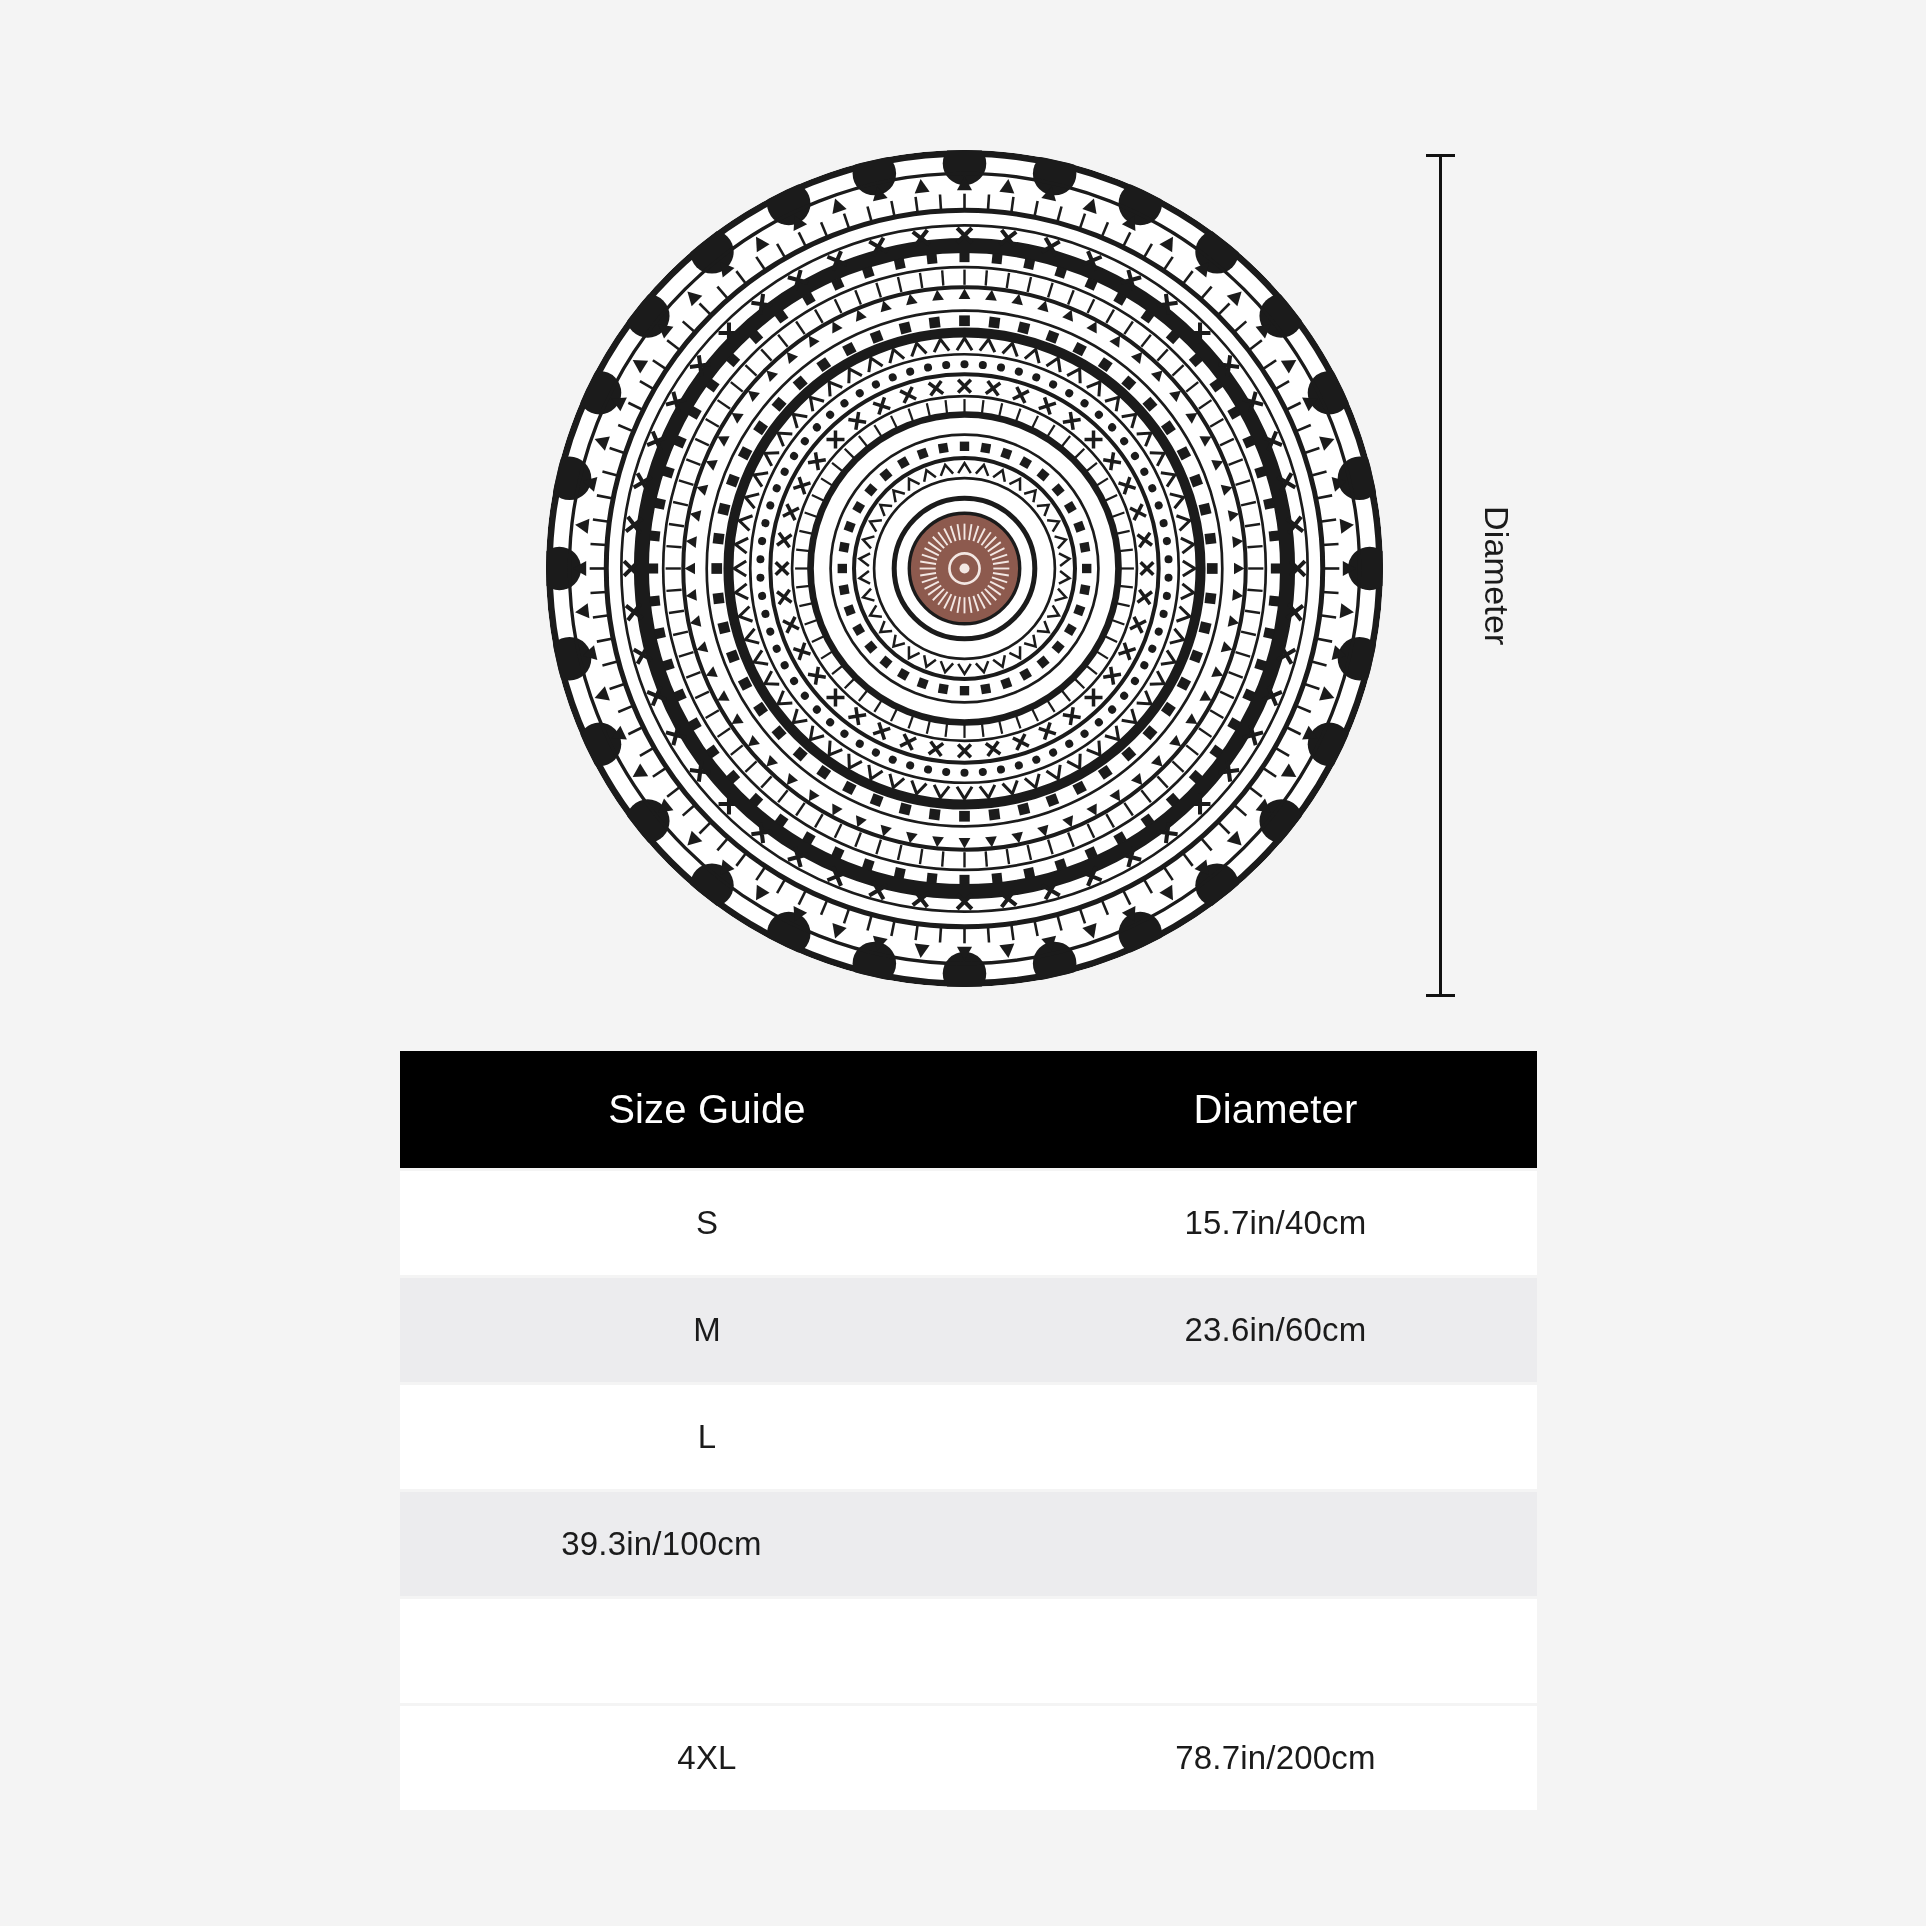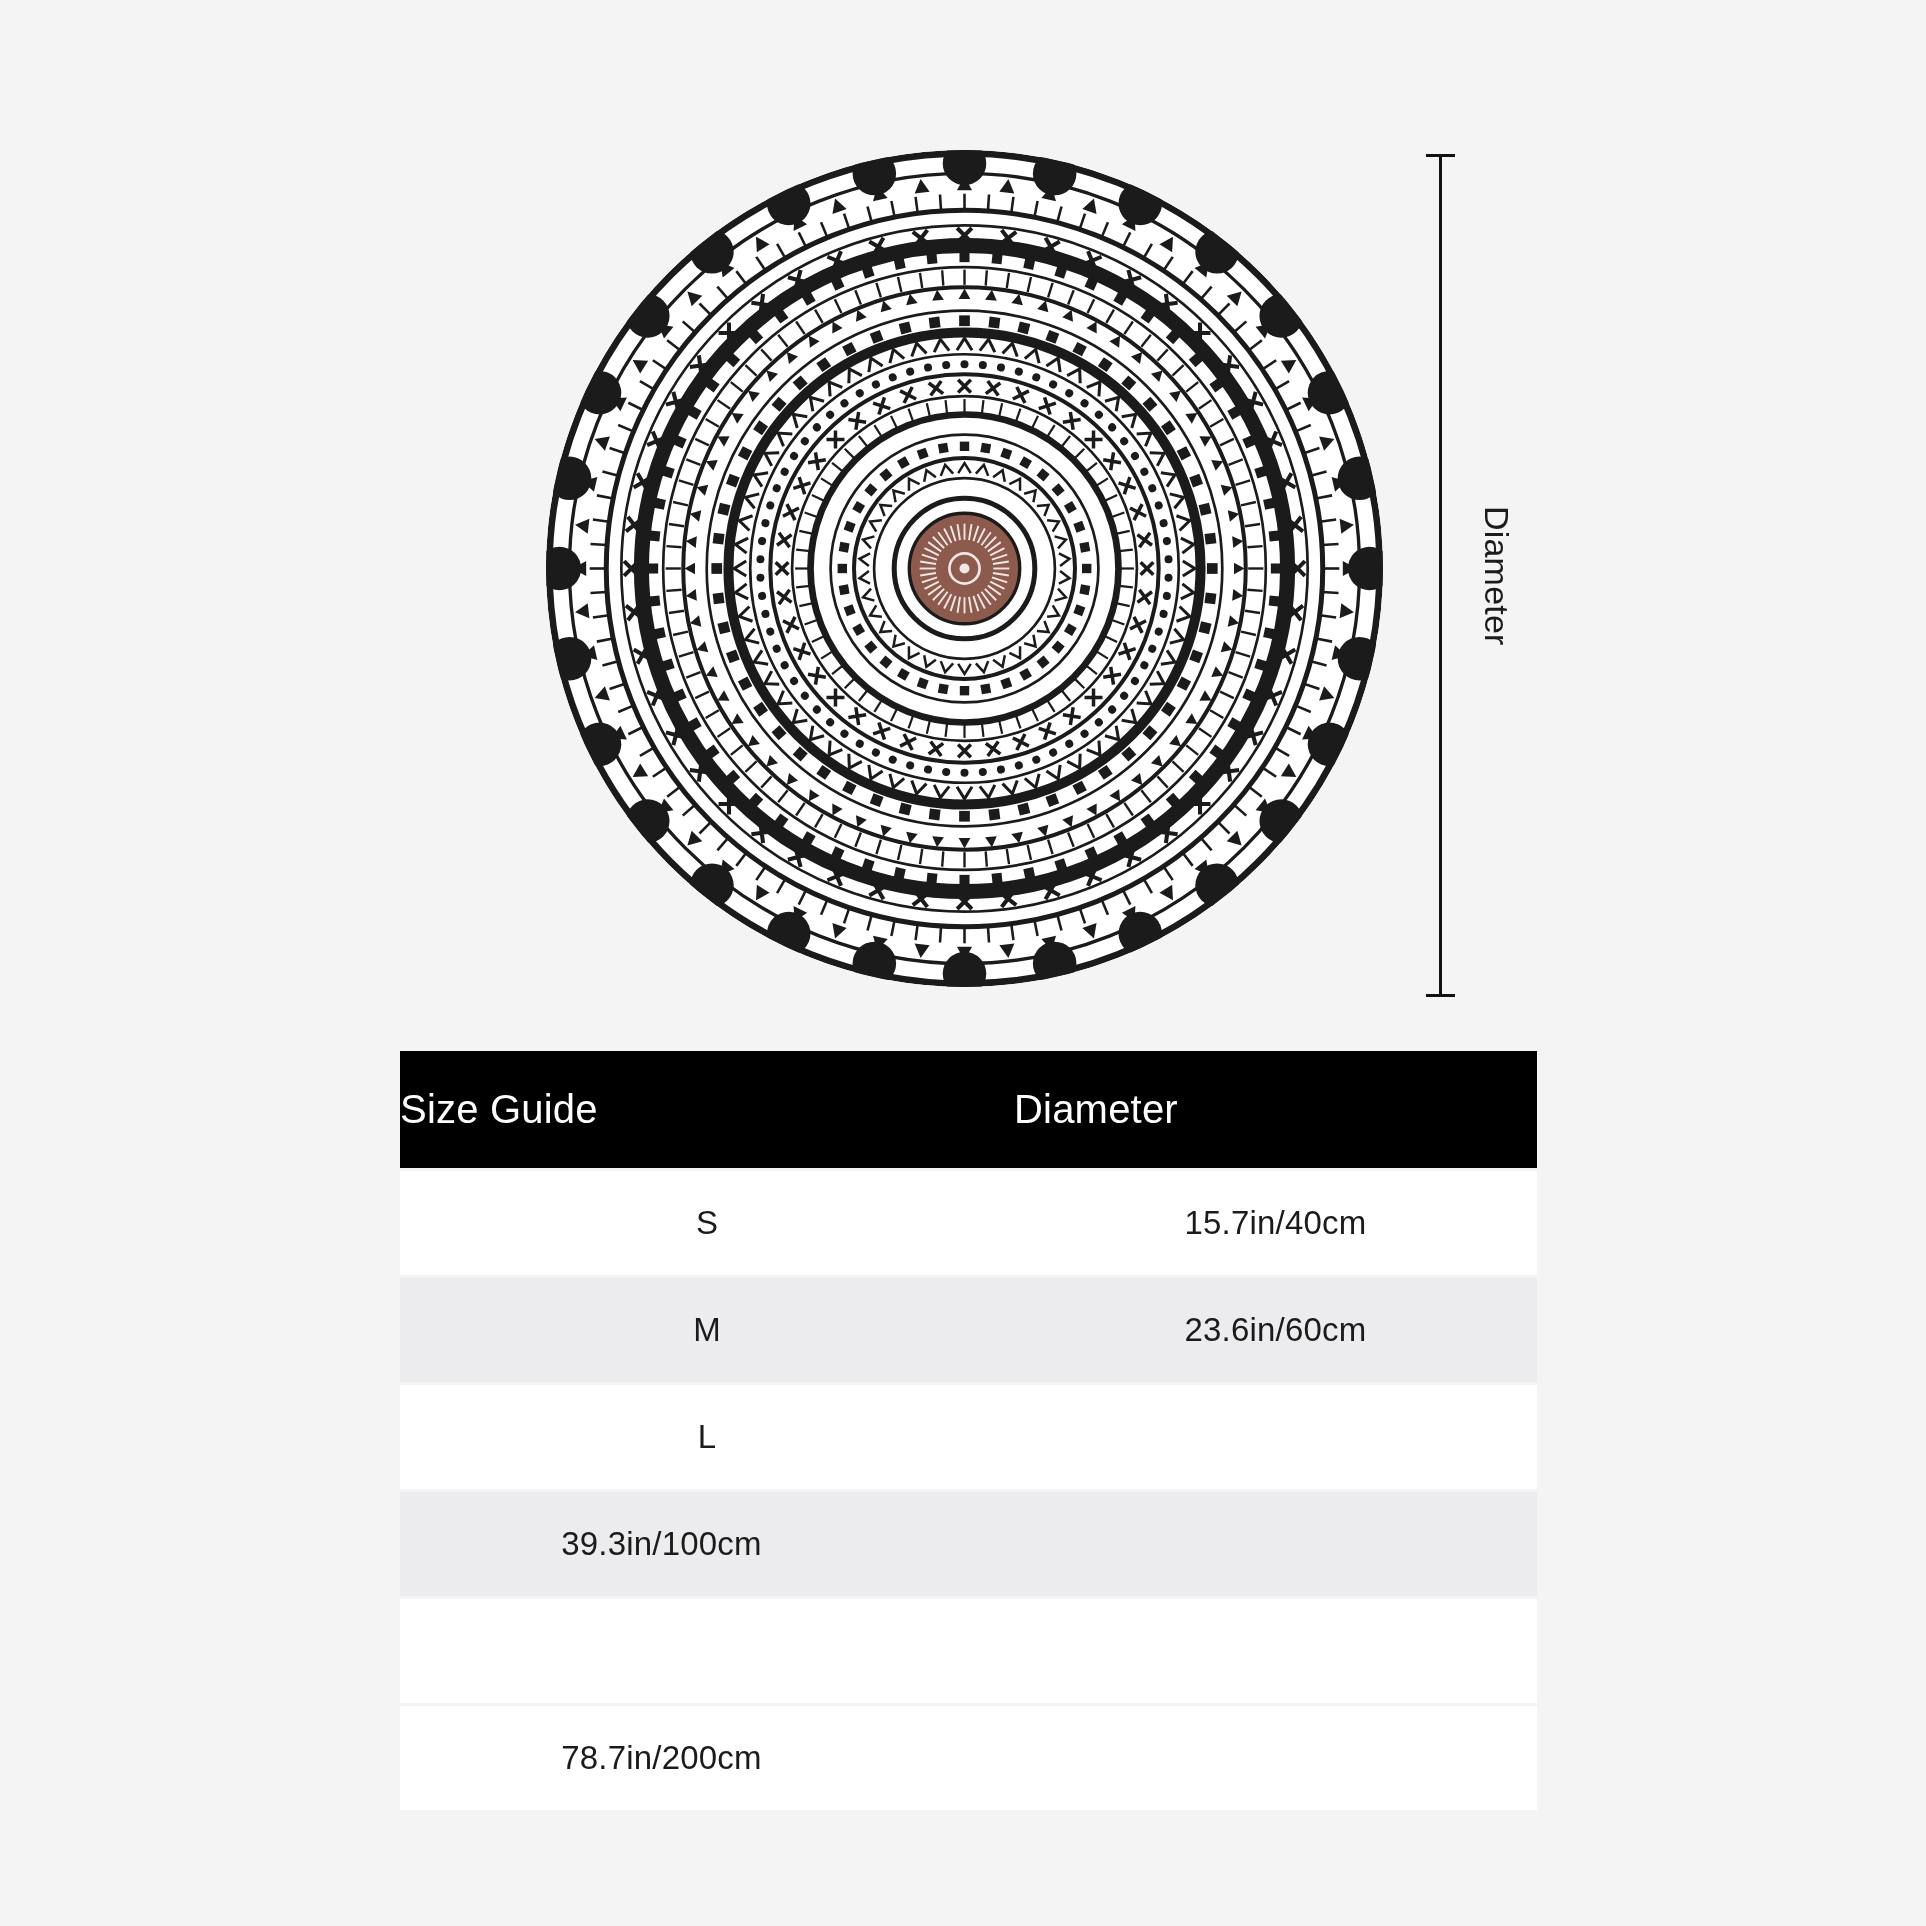--- a/index.html
+++ b/index.html
@@ -100,20 +100,21 @@
   }
   .table-head {
     display: flex;
     background: #000000;
     height: 117px;
     align-items: center;
   }
   .table-head .cell {
     color: #ffffff;
     font-size: 40px;
+    text-align: center;
     letter-spacing: 0.2px;
   }
   .col-a { width: 614px; }
   .col-b { width: 523px; }
 
   .row {
     display: flex;
     height: 104px;
     align-items: center;
     border-top: 3px solid #f4f4f4;
@@ -1069,19 +1070,20 @@
         </div>
         <div class="row odd">
           <div class="cell col-a">L</div>
         </div>
         <div class="row even">
           <div class="cell col-b">39.3in/100cm</div>
         </div>
         <div class="row odd">
         </div>
         <div class="row odd">
+          <div class="cell col-a">4XL</div>
           <div class="cell col-b">78.7in/200cm</div>
         </div>
       </div>
   </div>
 
 </div>
 
 
 </body></html>

